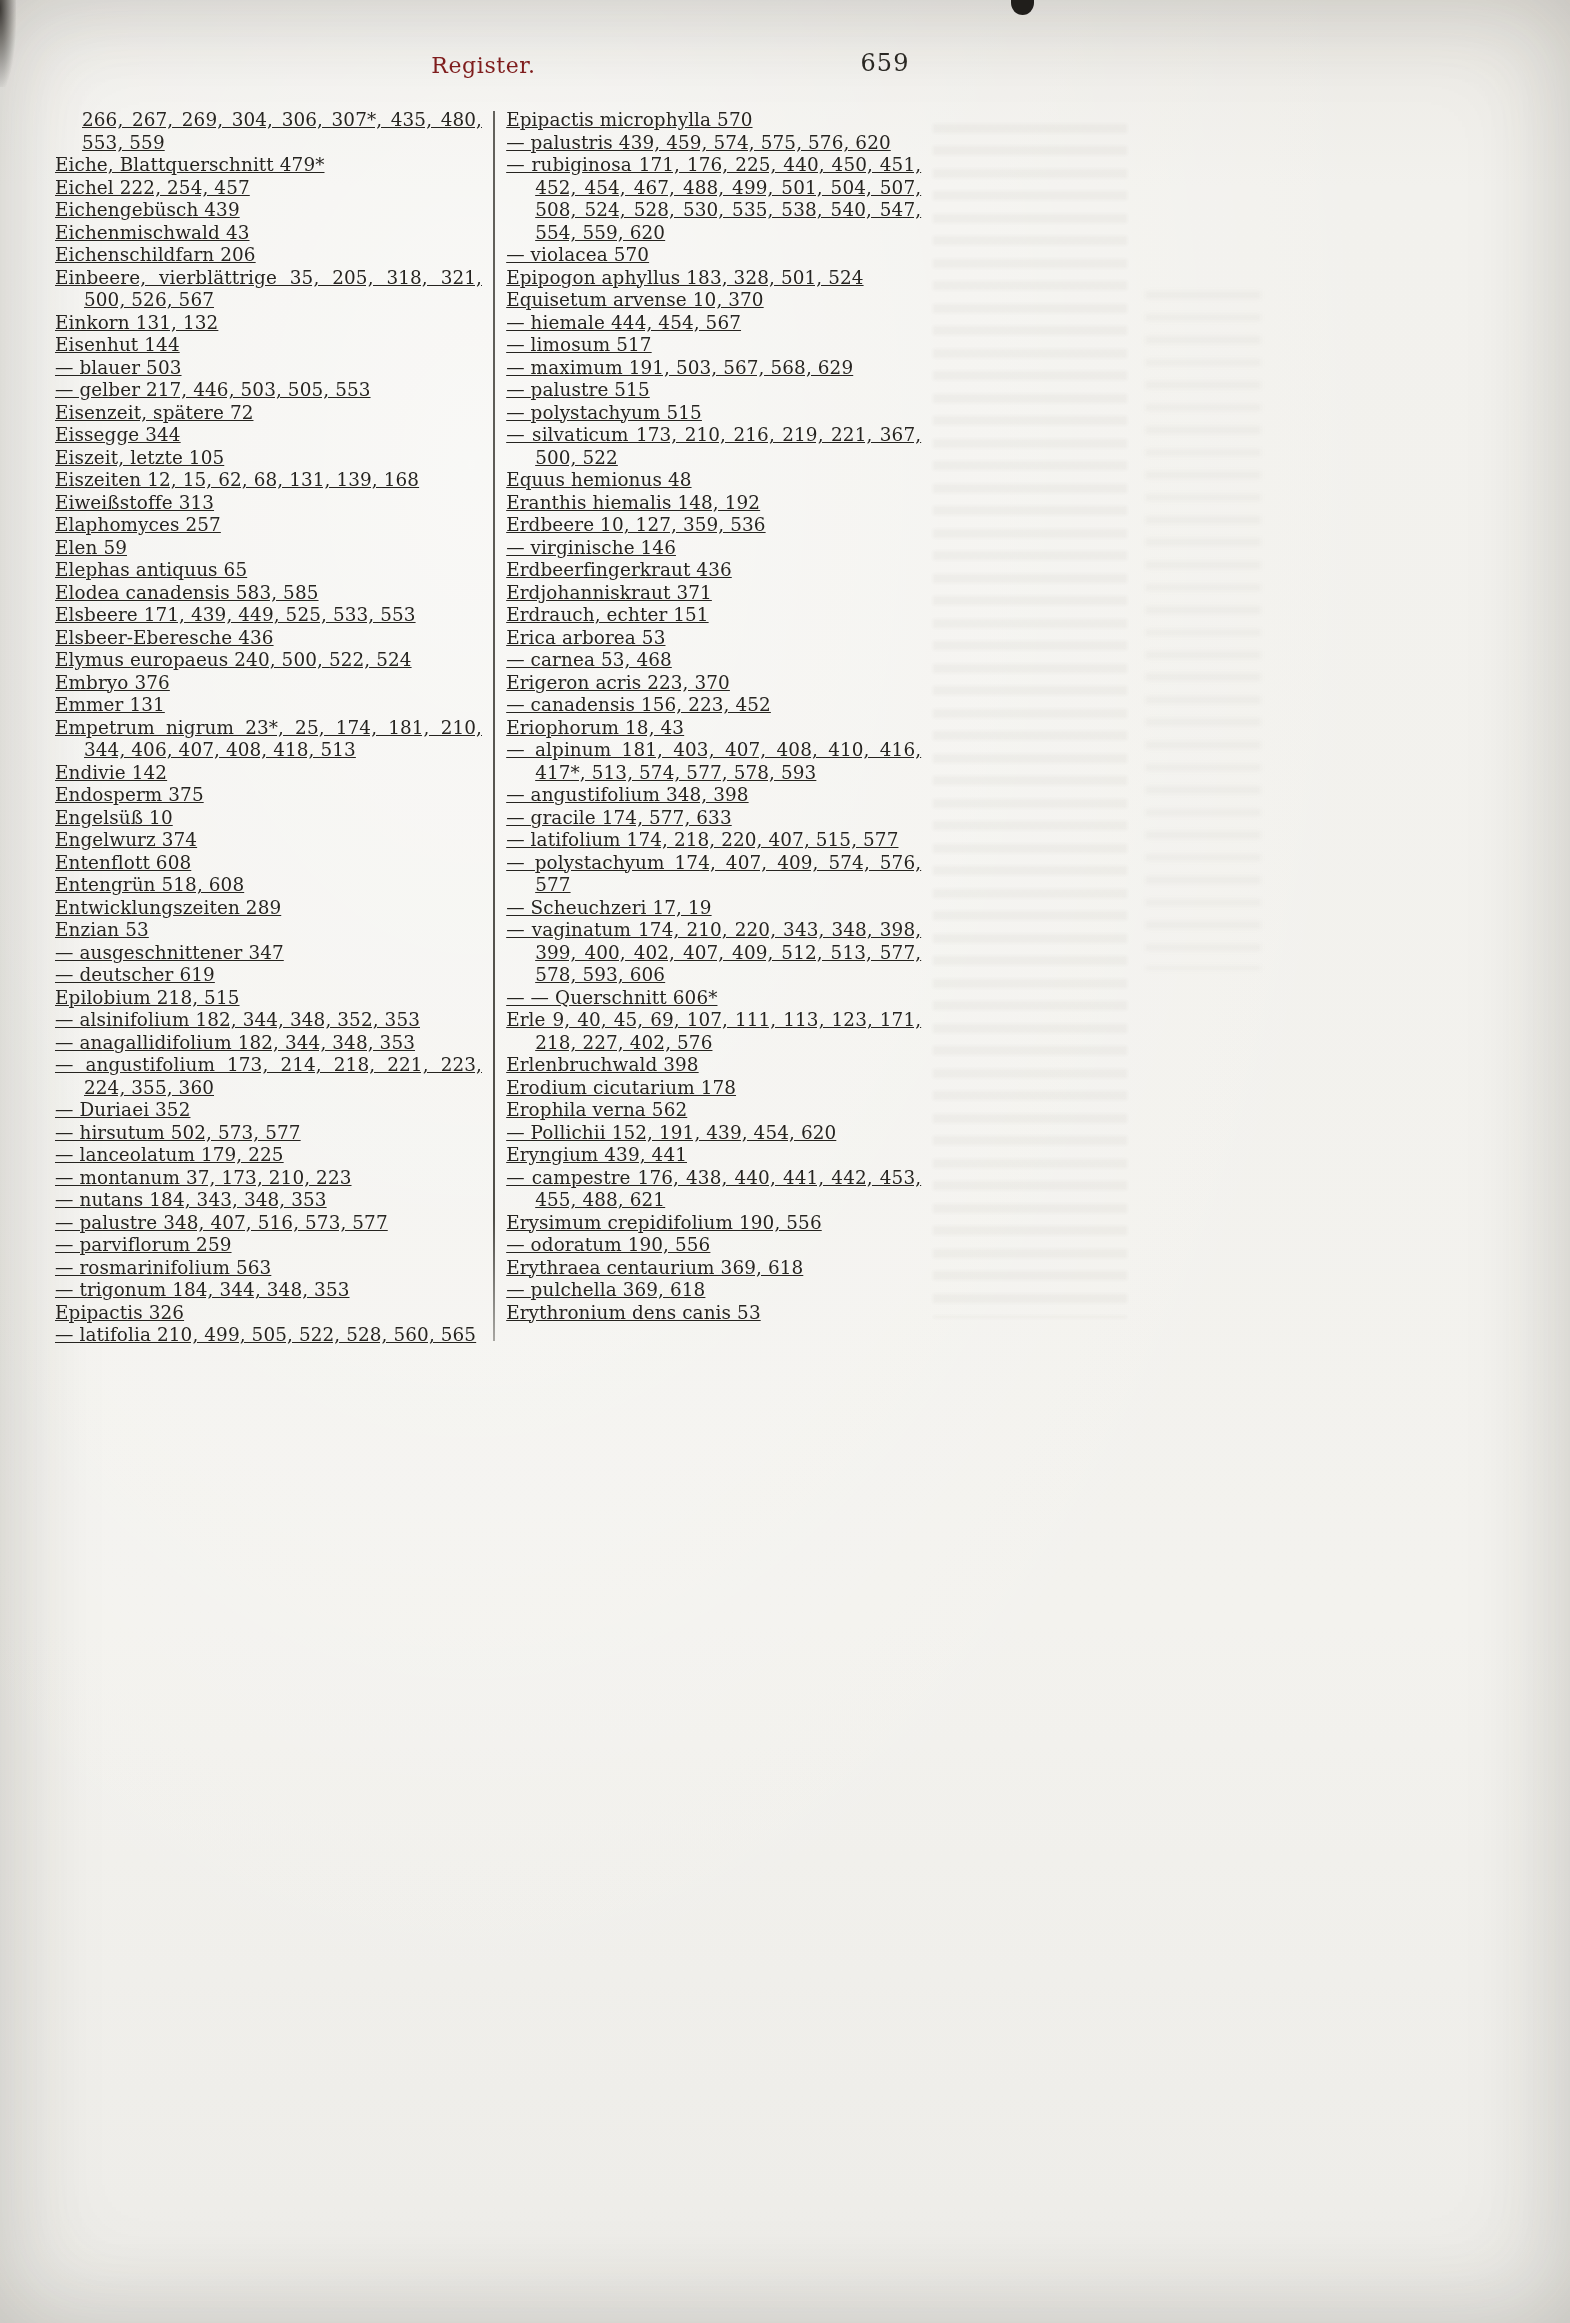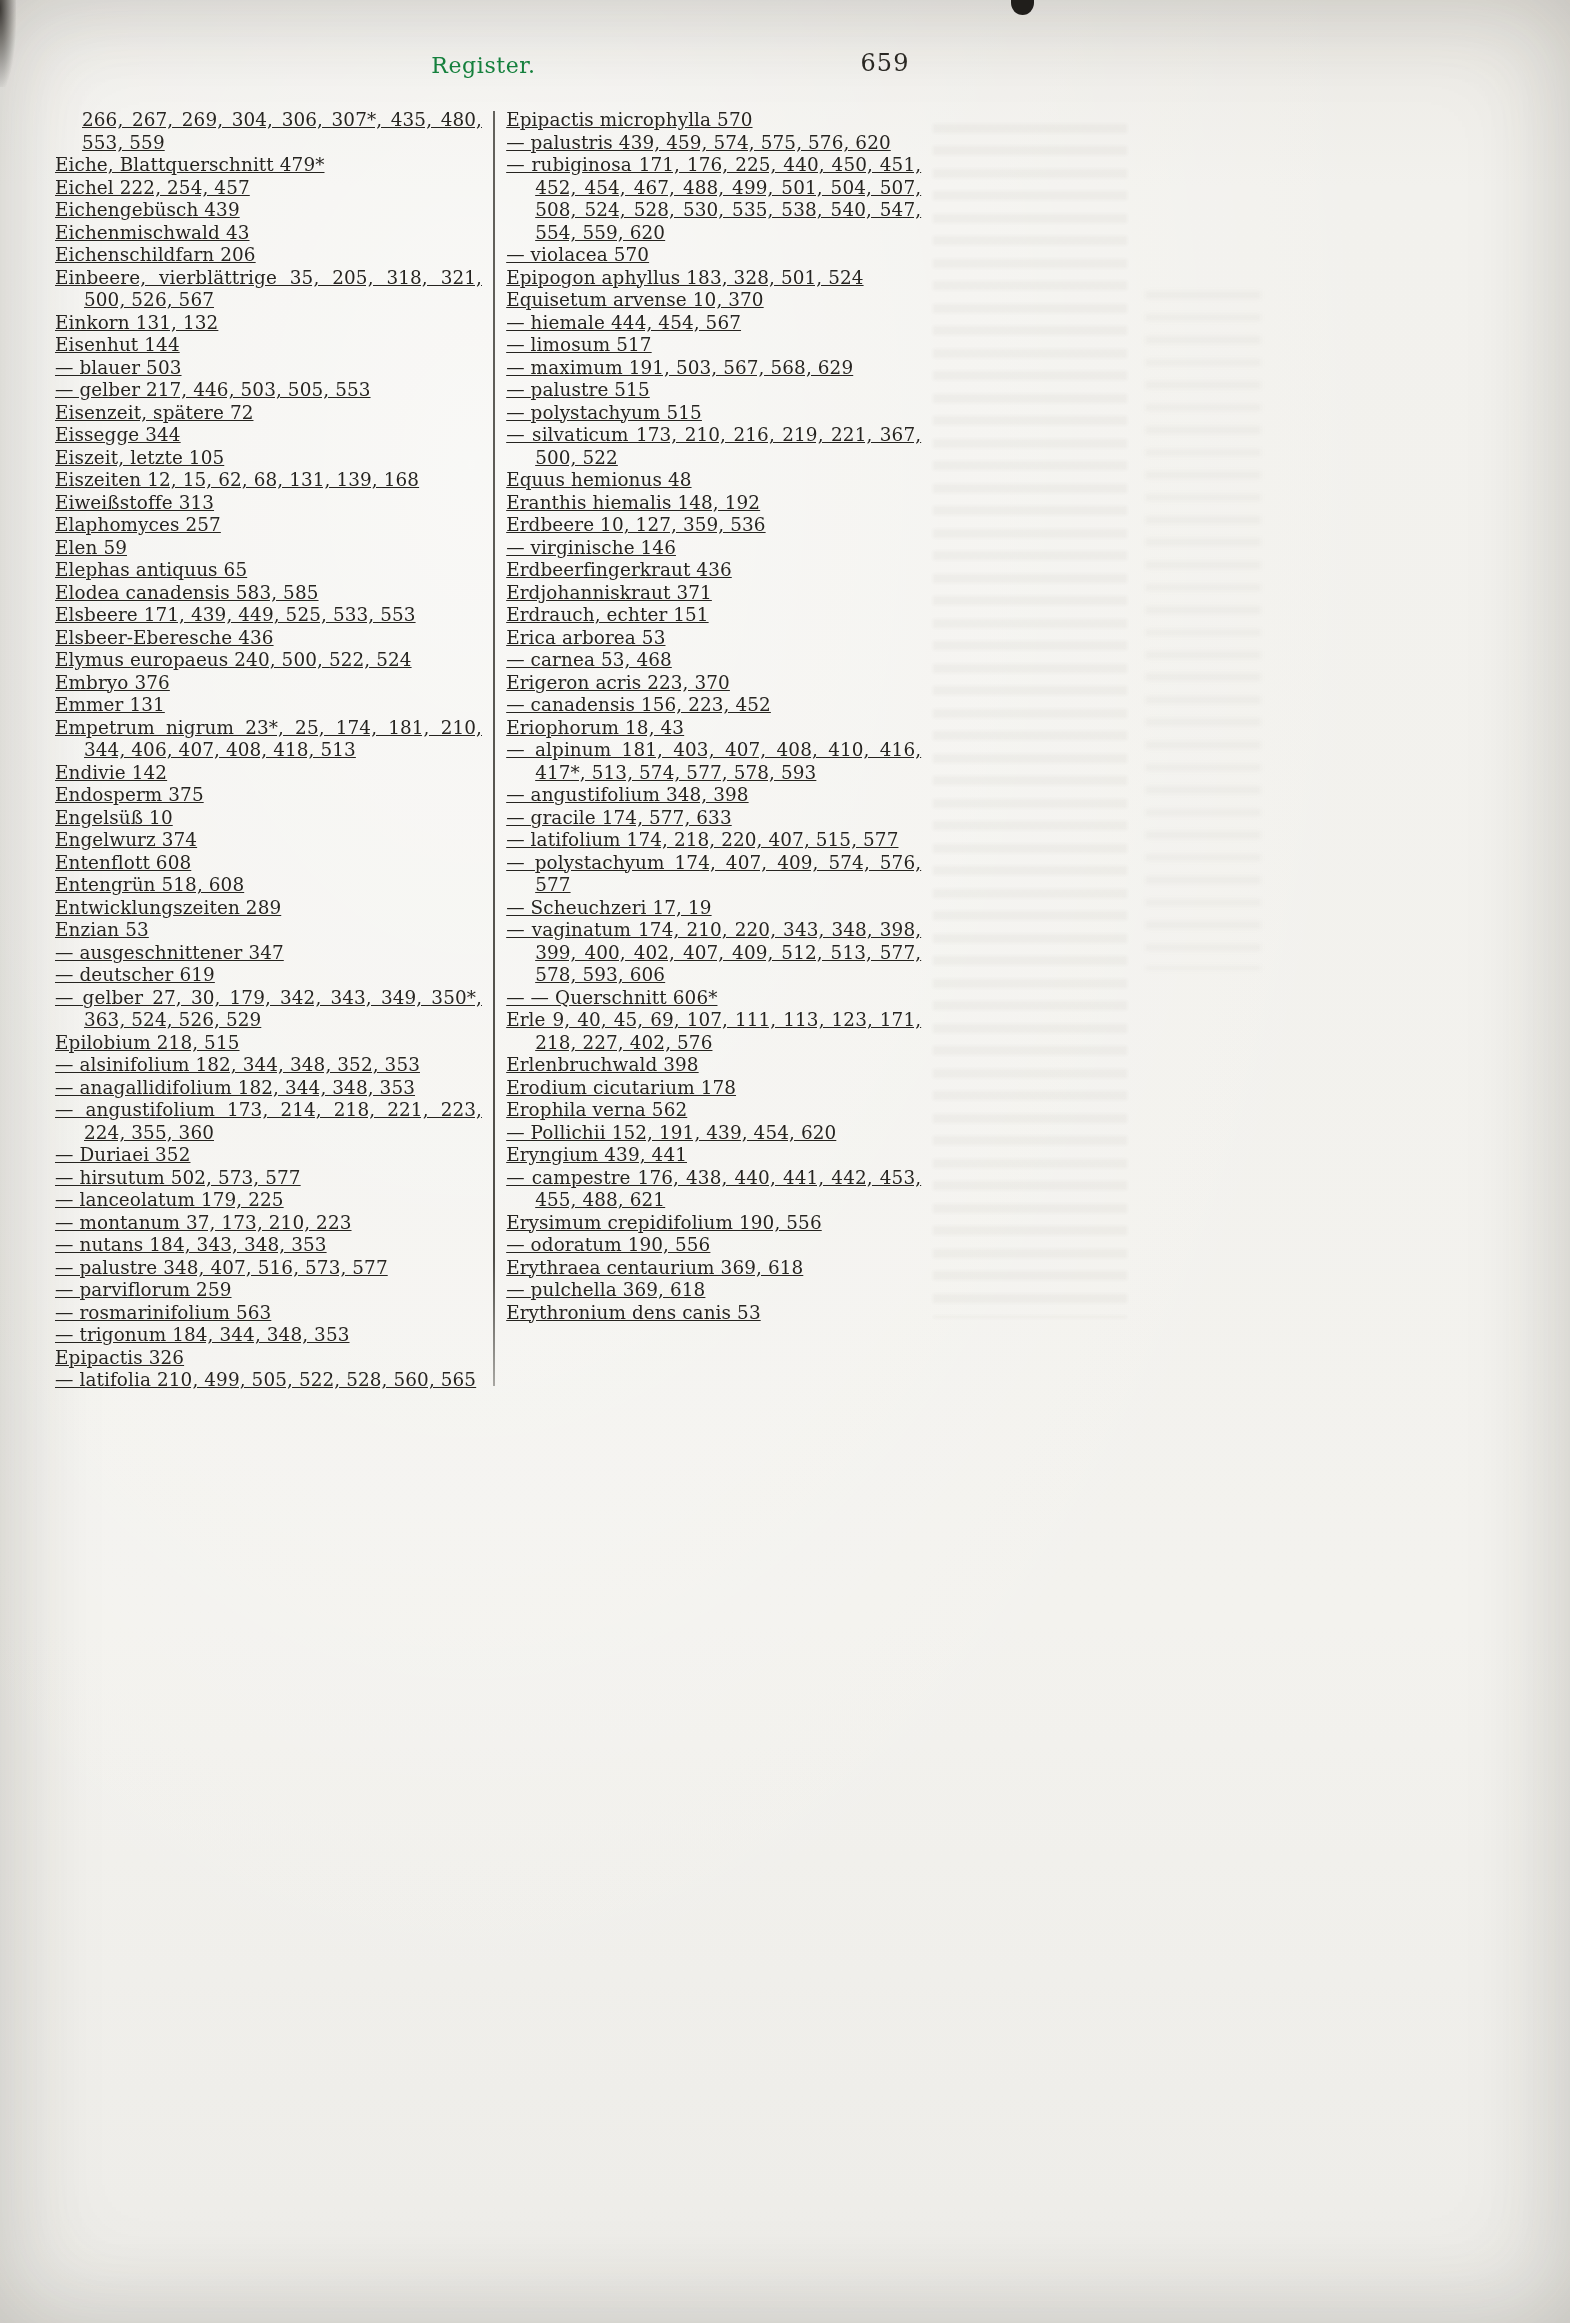--- a/index.html
+++ b/index.html
@@ -36,21 +36,21 @@
     height: 66px;
   }
   .running-title {
     position: absolute;
     left: 0;
     right: 11px;
     top: 9.7px;
     text-align: center;
     font-size: 22px;
     letter-spacing: 0.6px;
-    color: #15803d;
+    color: #7f1d1d;
   }
   .page-number {
     position: absolute;
     right: 13.6px;
     top: 5.8px;
     font-size: 24px;
     letter-spacing: 1px;
     color: #2a2823;
   }
   .columns {
@@ -169,21 +169,20 @@
         <p class="entry">Endivie 142</p>
         <p class="entry">Endosperm 375</p>
         <p class="entry">Engelsüß 10</p>
         <p class="entry">Engelwurz 374</p>
         <p class="entry">Entenflott 608</p>
         <p class="entry">Entengrün 518, 608</p>
         <p class="entry">Entwicklungszeiten 289</p>
         <p class="entry">Enzian 53</p>
         <p class="entry">— ausgeschnittener 347</p>
         <p class="entry">— deutscher 619</p>
-        <p class="entry">— gelber 27, 30, 179, 342, 343, 349, 350*, 363, 524, 526, 529</p>
         <p class="entry">Epilobium 218, 515</p>
         <p class="entry">— alsinifolium 182, 344, 348, 352, 353</p>
         <p class="entry">— anagallidifolium 182, 344, 348, 353</p>
         <p class="entry">— angustifolium 173, 214, 218, 221, 223, 224, 355, 360</p>
         <p class="entry">— Duriaei 352</p>
         <p class="entry">— hirsutum 502, 573, 577</p>
         <p class="entry">— lanceolatum 179, 225</p>
         <p class="entry">— montanum 37, 173, 210, 223</p>
         <p class="entry">— nutans 184, 343, 348, 353</p>
         <p class="entry">— palustre 348, 407, 516, 573, 577</p>

